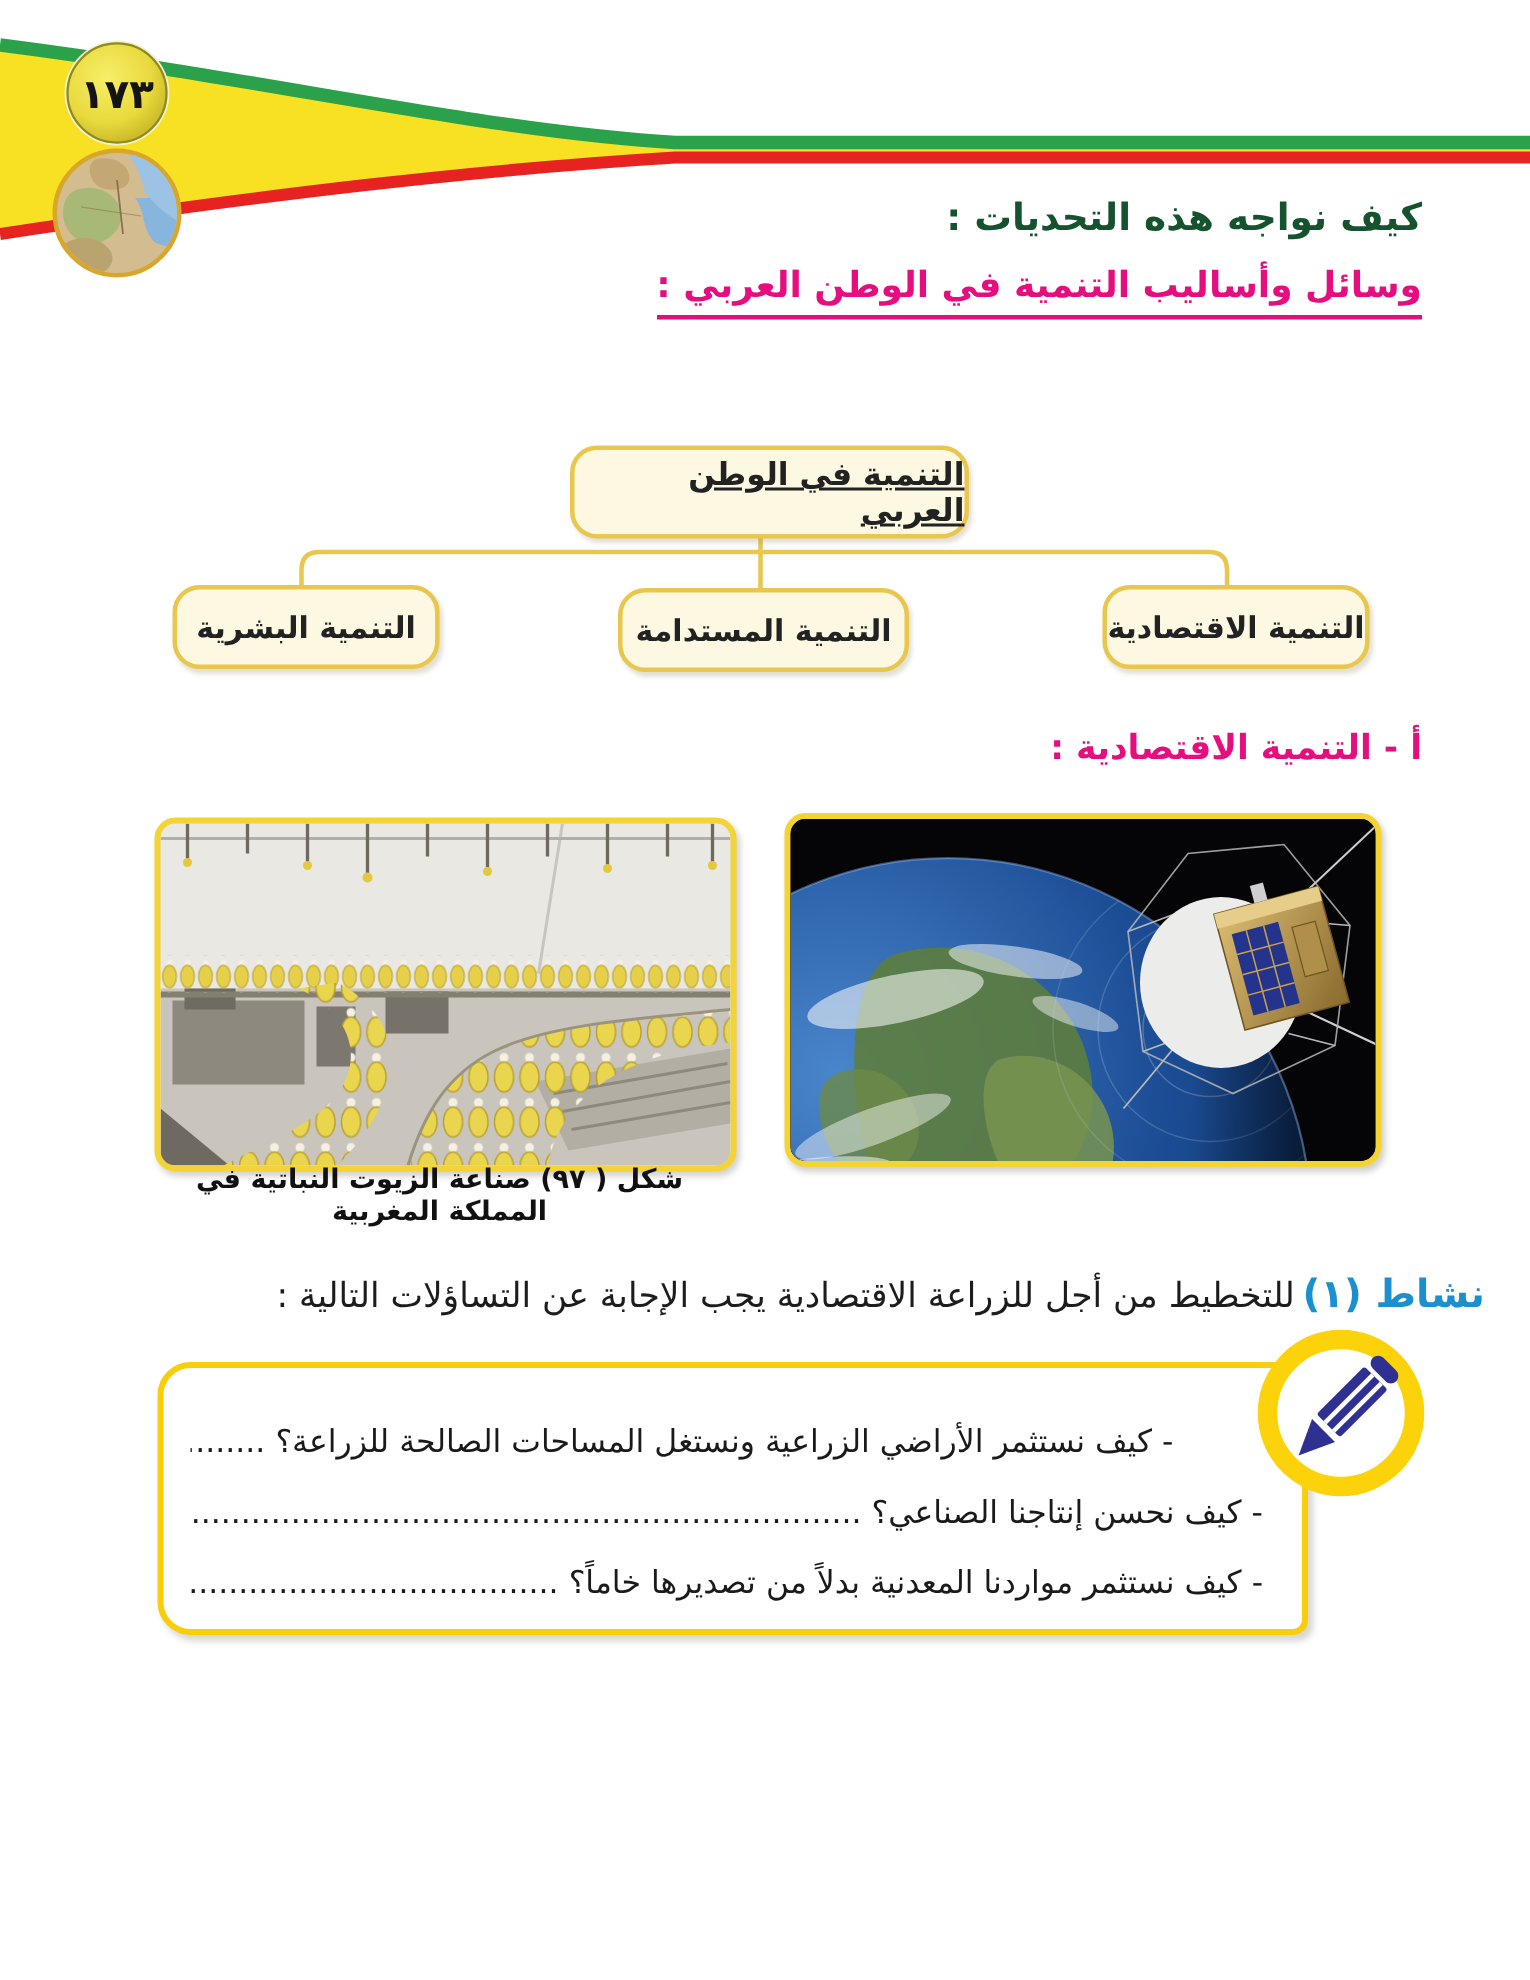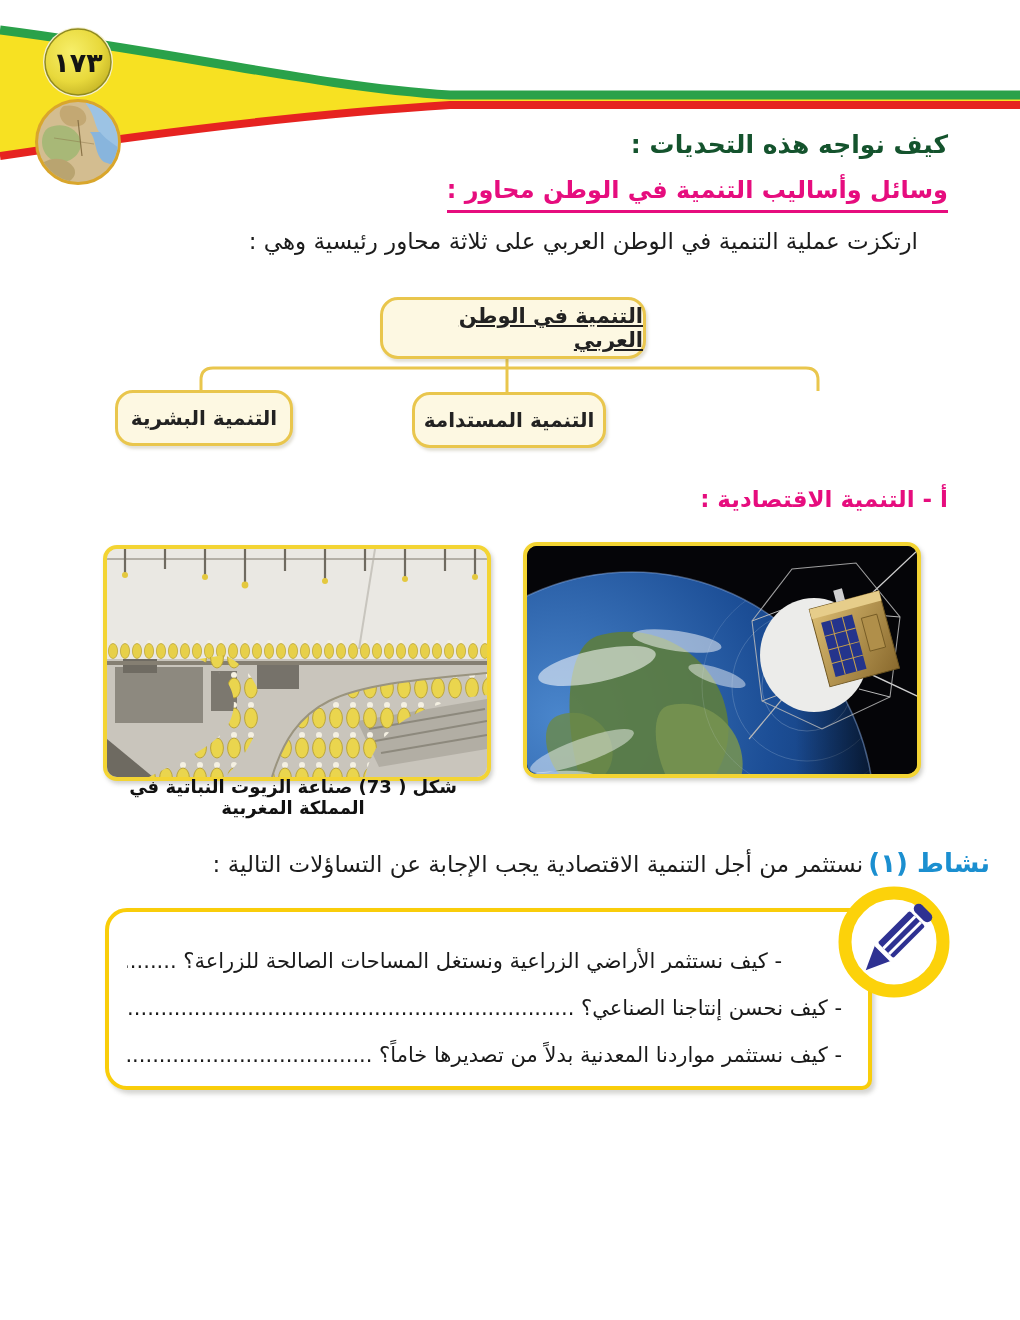--- a/index.html
+++ b/index.html
@@ -83,32 +83,32 @@
       </radialGradient>
     </defs>
     <circle cx="36" cy="36" r="35" fill="#f5f0d0"></circle>
     <circle cx="36" cy="36" r="33" fill="url(#badgeGrad)" stroke="#8f8a1e" stroke-width="1.5"></circle>
     <text x="36" y="46" text-anchor="middle" font-size="27" font-weight="bold" fill="#141414" font-family="DejaVu Sans, sans-serif">١٧٣</text>
   </svg>
 
   <div class="abs rtl h-blue" style="right:112px;top:130px;">كيف نواجه هذه التحديات :</div>
 
   <div class="abs rtl" style="right:112px;top:176px;">
-    <span class="h-pink-u">وسائل وأساليب التنمية في الوطن محاور :</span>
-  </div>
-
-  <div class="abs rtl p-black" style="right:142px;top:228px;">ارتكزت عملية التنمية في الوطن العربي على ثلاثة محاور رئيسية وهي :</div>
+    <span class="h-pink-u">وسائل وأساليب التنمية في الوطن العربي :</span>
+  </div>
+
 
   <svg class="abs" style="left:0;top:0;" width="1020" height="460" viewBox="0 0 1020 460">
     <path d="M507,353 L507,368" stroke="#e9c64d" stroke-width="3" fill="none"></path>
     <path d="M201,391 L201,380 Q201,368 213,368 L806,368 Q818,368 818,380 L818,391" stroke="#e9c64d" stroke-width="3" fill="none"></path>
     <path d="M507,368 L507,393" stroke="#e9c64d" stroke-width="3" fill="none"></path>
   </svg>
 
   <div class="abs fc-box rtl" style="left:380px;top:297px;width:260px;height:56px;text-decoration:underline;">التنمية في الوطن العربي</div>
+  <div class="abs fc-box rtl" style="left:735px;top:390px;width:172px;height:50px;font-size:20px;">التنمية الاقتصادية</div>
   <div class="abs fc-box rtl" style="left:412px;top:392px;width:188px;height:50px;font-size:20px;">التنمية المستدامة</div>
   <div class="abs fc-box rtl" style="left:115px;top:390px;width:172px;height:50px;font-size:20px;">التنمية البشرية</div>
 
   <div class="abs rtl h-pink" style="right:112px;top:486px;">أ - التنمية الاقتصادية :</div>
 
   <div class="abs fig" style="left:523px;top:542px;width:390px;height:228px;">
     <svg width="390" height="228" viewBox="0 0 390 228">
       <defs>
         <radialGradient id="ocean" cx="35%" cy="30%" r="80%">
           <stop offset="0%" stop-color="#4a86cc"></stop>
@@ -217,25 +217,25 @@
         <line x1="274" y1="204" x2="380" y2="186"></line>
       </g>
       <polygon points="0,190 46,228 0,228" fill="#6e6a61"></polygon>
       <rect x="0" y="112" width="380" height="4" fill="#857f72"></rect>
       <rect x="0" y="88" width="380" height="25" fill="url(#bp1)"></rect>
       <path d="M92,110 C118,122 136,146 122,174 C110,198 72,212 42,228 L118,228 C142,204 154,180 153,154 C152,130 134,114 118,106 Z" fill="url(#bp2)"></path>
       <path d="M380,124 C318,130 258,134 222,152 C192,167 176,192 165,228 L258,228 C264,200 280,180 306,166 C332,153 358,148 380,146 Z" fill="url(#bp2)"></path>
       <path d="M165,228 C176,192 192,167 222,152 C258,134 318,130 380,124" fill="none" stroke="#9a947f" stroke-width="2"></path>
     </svg>
   </div>
-  <div class="abs rtl fig-cap" style="left:98px;top:776px;width:390px;">شكل ( 73) صناعة الزيوت النباتية في المملكة المغربية</div>
+  <div class="abs rtl fig-cap" style="left:98px;top:776px;width:390px;">شكل ( ٩٧) صناعة الزيوت النباتية في المملكة المغربية</div>
 
   <div class="abs rtl" style="right:70px;top:848px;width:880px;text-align:right;">
     <span class="act-label">نشاط (١)</span>
-    <span class="act-intro">نستثمر من أجل التنمية الاقتصادية يجب الإجابة عن التساؤلات التالية :</span>
+    <span class="act-intro">للتخطيط من أجل للزراعة الاقتصادية يجب الإجابة عن التساؤلات التالية :</span>
   </div>
 
   <div class="abs act-box" style="left:105px;top:908px;width:759px;height:174px;">
     <div class="abs" style="right:26px;left:18px;top:26px;">
       <div class="q-line first">- كيف نستثمر الأراضي الزراعية ونستغل المساحات الصالحة للزراعة؟ .....................</div>
       <div class="q-line">- كيف نحسن إنتاجنا الصناعي؟ ...................................................................</div>
       <div class="q-line">- كيف نستثمر مواردنا المعدنية  بدلاً من تصديرها خاماً؟ ........................................</div>
     </div>
   </div>
 

